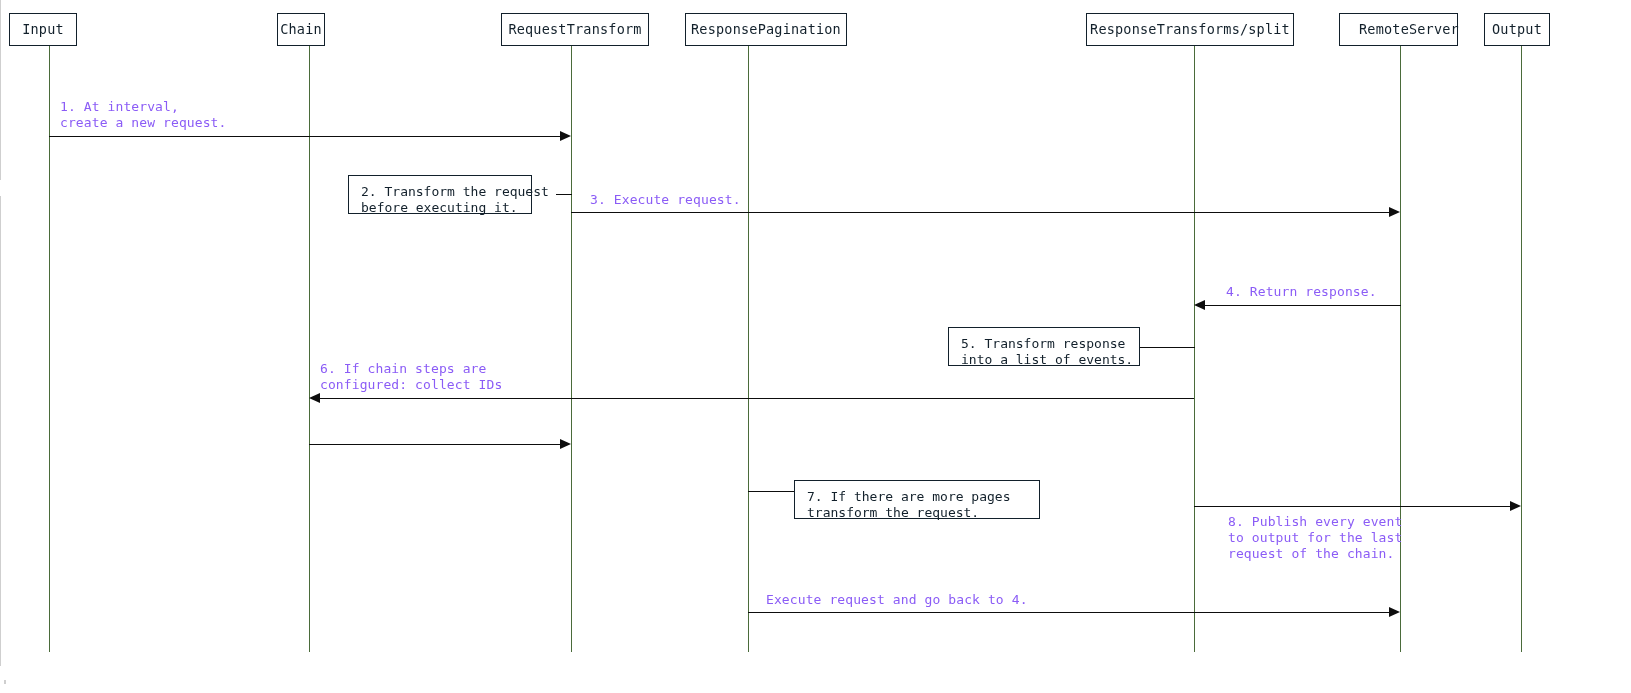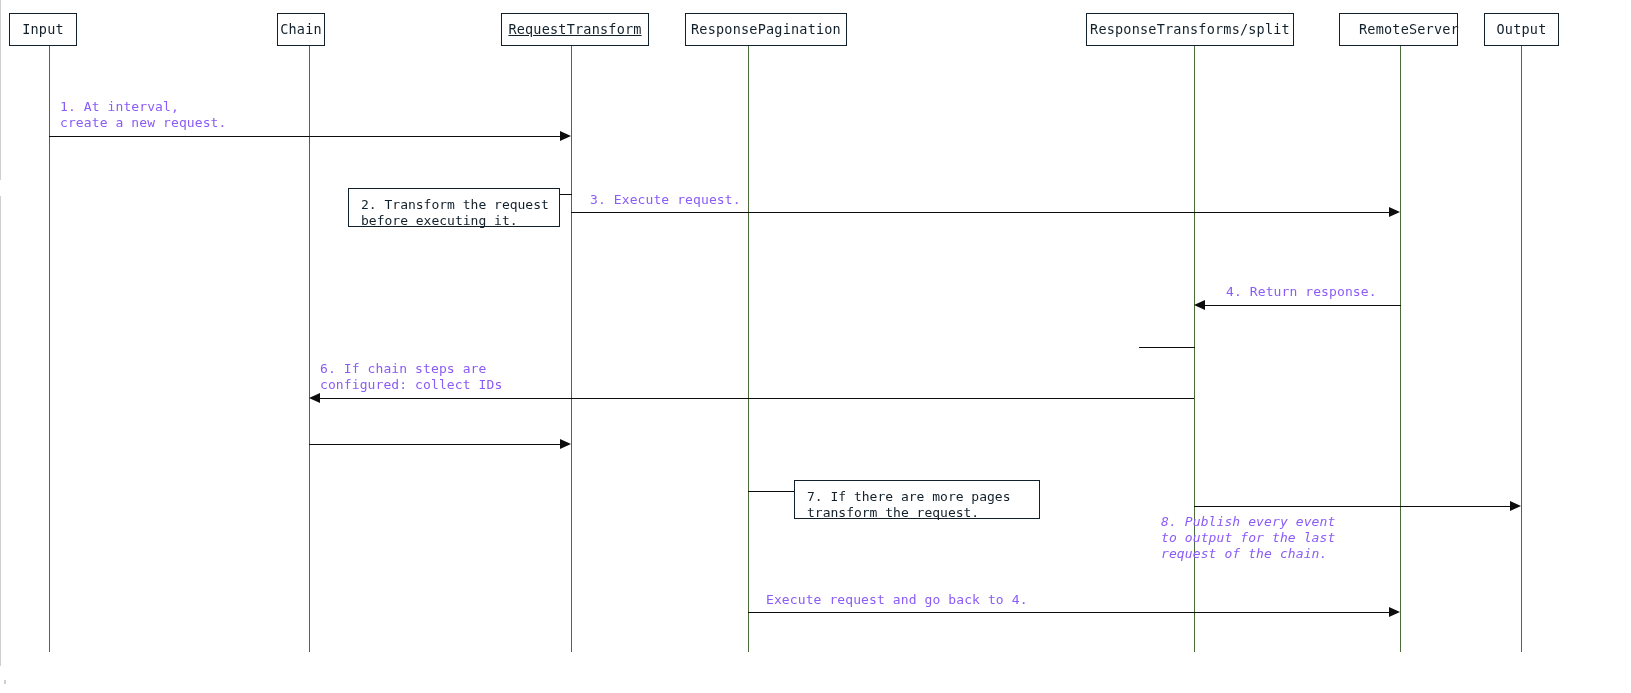--- a/index.html
+++ b/index.html
@@ -120,64 +120,66 @@
   <div class="lifeline" style="left:571px; top:46px; height:606px;"></div>
   <div class="lifeline" style="left:748px; top:46px; height:606px;"></div>
   <div class="lifeline" style="left:1194px; top:46px; height:606px;"></div>
   <div class="lifeline" style="left:1400px; top:46px; height:606px;"></div>
   <div class="lifeline" style="left:1521px; top:46px; height:606px;"></div>
 
   <div class="participant" style="left:9px; top:13px; width:68px;">Input</div>
 
   <div class="participant" style="left:277px; top:13px; width:48px;">Chain</div>
 
-  <div class="participant" style="left:501px; top:13px; width:148px;text-decoration:underline;">RequestTransform</div>
+  <div class="participant" style="left:501px; top:13px; width:148px;">RequestTransform</div>
 
   <div class="participant" style="left:685px; top:13px; width:162px;">ResponsePagination</div>
 
   <div class="participant" style="left:1086px; top:13px; width:208px;">ResponseTransforms/split</div>
 
   <div class="participant" style="left:1339px; top:13px; width:119px;padding-left:19px;">RemoteServer</div>
 
-  <div class="participant" style="left:1484px; top:13px; width:75px;">Output</div>
+  <div class="participant" style="left:1484px; top:13px; width:66px;">Output</div>
 
   <div class="msg-label" style="left:60px; top:99px;">1. At interval,
 create a new request.</div>
   <div class="msg-line" style="left:49px; top:136px; width:511px;"></div>
   <div class="arrowhead right" style="left:560px; top:131px;"></div>
 
   <div class="note-connector" style="left:556px; top:194px; width:16px;"></div>
-  <div class="note" style="left:348px; top:188px; width:212px; height:39px;">2. Transform the request
+  <div class="note" style="left:348px; top:175px; width:184px; height:39px;">2. Transform the request
 before executing it.</div>
 
   <div class="msg-label" style="left:590px; top:192px;">3. Execute request.</div>
   <div class="msg-line" style="left:571px; top:212px; width:818px;"></div>
   <div class="arrowhead right" style="left:1389px; top:207px;"></div>
 
   <div class="msg-label" style="left:1226px; top:284px;text-align:right;">4. Return response.</div>
   <div class="msg-line" style="left:1205px; top:305px; width:196px;"></div>
   <div class="arrowhead left" style="left:1194px; top:300px;"></div>
 
   <div class="note-connector" style="left:1139px; top:347px; width:56px;"></div>
+  <div class="note" style="left:948px; top:327px; width:192px; height:39px;">5. Transform response
+into a list of events.</div>
 
   <div class="msg-label" style="left:320px; top:361px;">6. If chain steps are
 configured: collect IDs</div>
   <div class="msg-line" style="left:320px; top:398px; width:874px;"></div>
   <div class="arrowhead left" style="left:309px; top:393px;"></div>
 
   <div class="msg-line" style="left:309px; top:444px; width:251px;"></div>
   <div class="arrowhead right" style="left:560px; top:439px;"></div>
 
   <div class="note-connector" style="left:748px; top:491px; width:48px;"></div>
   <div class="note" style="left:794px; top:480px; width:246px; height:39px;">7. If there are more pages
 transform the request.</div>
 
   <div class="msg-line" style="left:1194px; top:506px; width:316px;"></div>
   <div class="arrowhead right" style="left:1510px; top:501px;"></div>
-  <div class="msg-label" style="left:1161px; top:514px;font-style:italic;">8. Publish every event
+  <div class="msg-label" style="left:1228px; top:514px;">8. Publish every event
 to output for the last
 request of the chain.</div>
 
   <div class="msg-label" style="left:766px; top:592px;">Execute request and go back to 4.</div>
   <div class="msg-line" style="left:748px; top:612px; width:641px;"></div>
   <div class="arrowhead right" style="left:1389px; top:607px;"></div>
 
 </div>
 
 </body></html>

